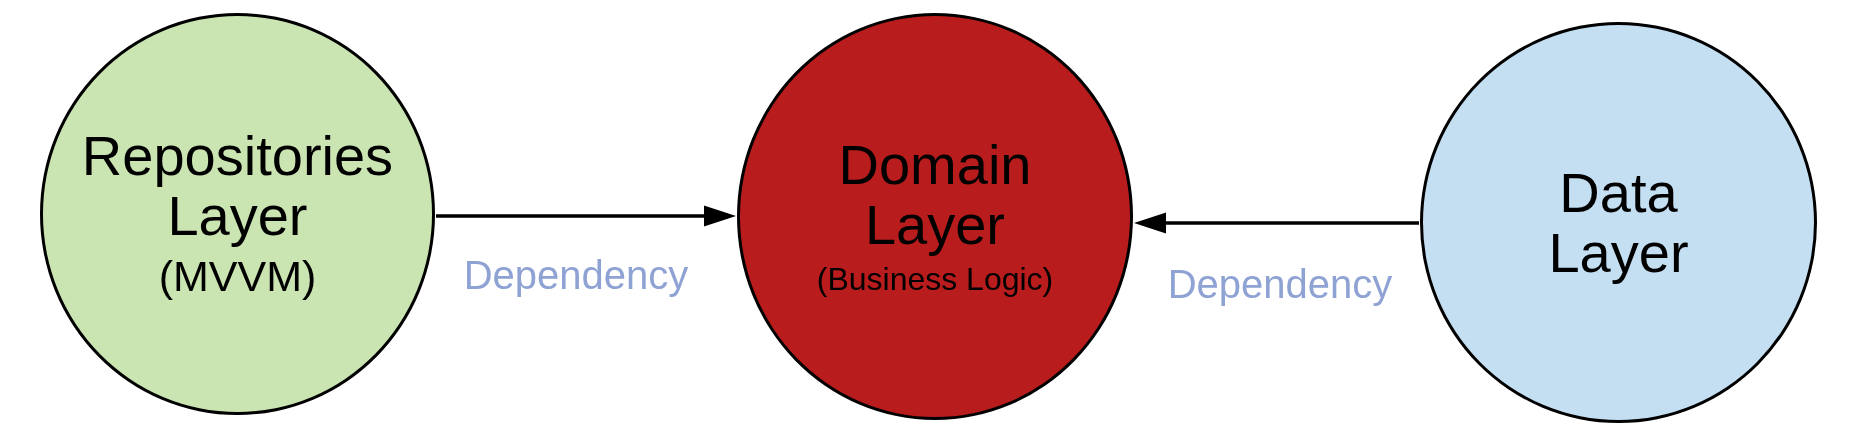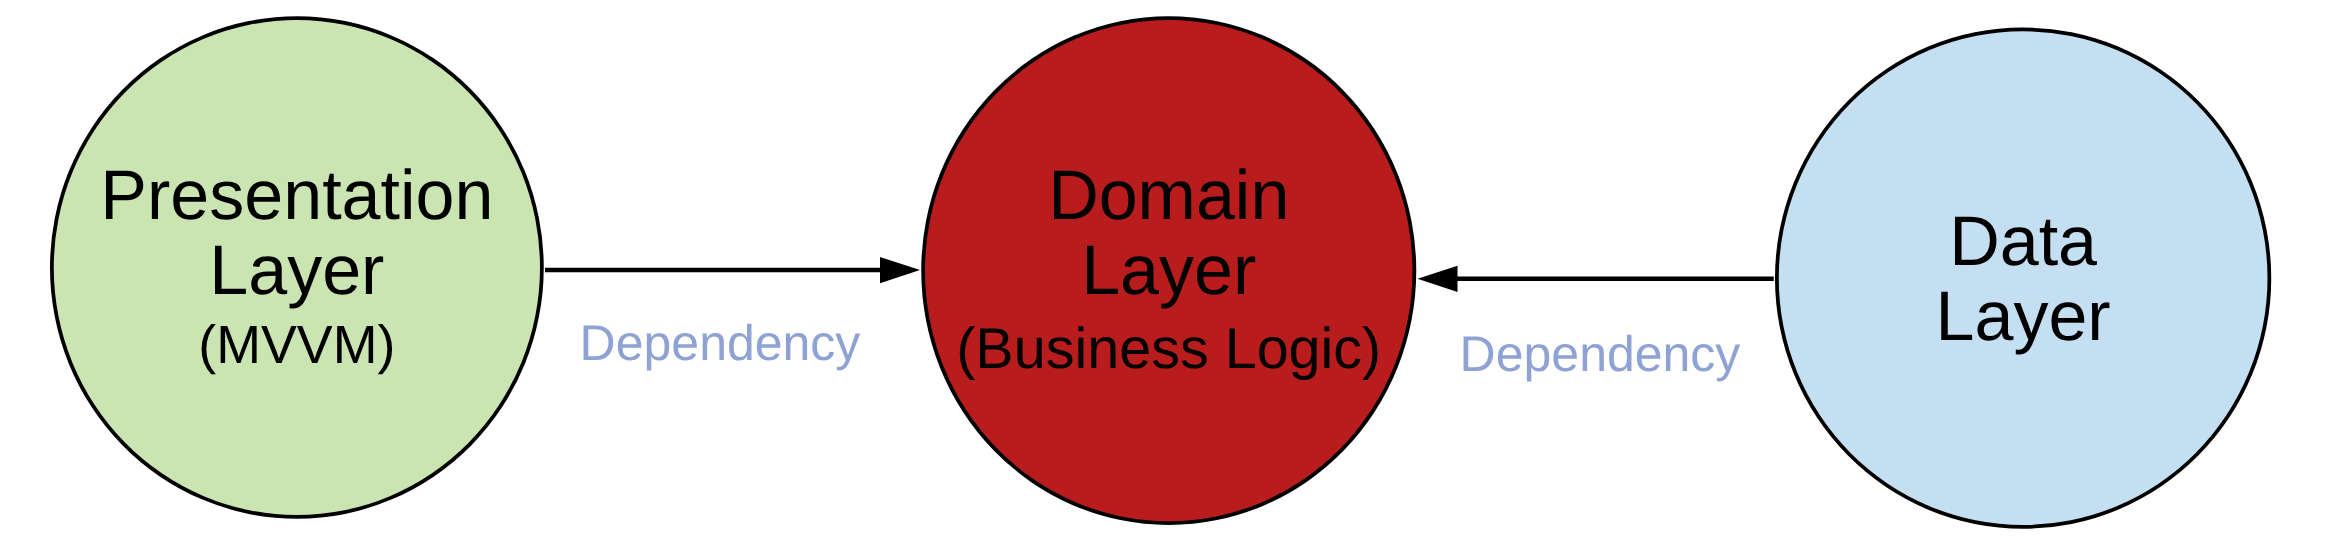--- a/index.html
+++ b/index.html
@@ -38,21 +38,21 @@
     font-size: 56px;
     line-height: 60px;
     white-space: nowrap;
   }
   .node-subtitle {
     margin-top: 5px;
     line-height: 1.2;
     white-space: nowrap;
   }
   .node-presentation .node-subtitle { font-size: 43px; text-align: right; }
-  .node-domain       .node-subtitle { font-size: 46px; }
+  .node-domain       .node-subtitle { font-size: 32px; }
   .node-data         .node-subtitle { font-size: 35px; }
   .edges-layer {
     position: absolute;
     left: 0; top: 0;
     width: 1862px;
     height: 446px;
     pointer-events: none;
   }
   .edge-label {
     position: absolute;
@@ -65,21 +65,21 @@
   .edge-label-left  { left: 436px;  top: 248px; }
   .edge-label-right { left: 1140px; top: 257px; }
 </style>
 </head>
 <body>
 
 <div class="canvas">
 
   <div class="node node-presentation" style="background-color: rgb(203, 229, 178);">
     <div class="node-text">
-      <div class="node-title">Presentation</div>
+      <div class="node-title">Repositories</div>
       <div class="node-title">Layer</div>
       <div class="node-subtitle">(MVVM)</div>
     </div>
   </div>
 
   <div class="node node-domain" style="background-color: #b91c1c;">
     <div class="node-text">
       <div class="node-title">Domain</div>
       <div class="node-title">Layer</div>
       <div class="node-subtitle">(Business Logic)</div>

